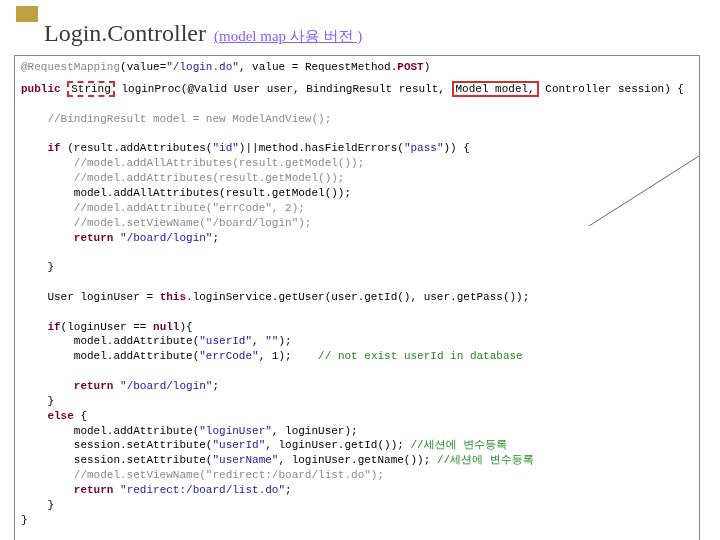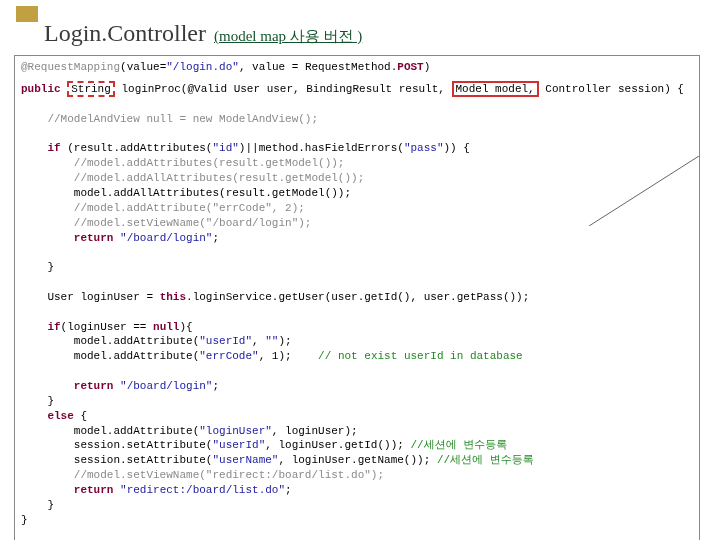--- a/index.html
+++ b/index.html
@@ -29,21 +29,21 @@
     .title {
       font-family: Georgia, "Times New Roman", serif;
       font-size: 24px;
       color: #3a3a3a;
       margin-left: 30px;
       margin-right: 8px;
     }
     .subtitle {
       font-family: Georgia, "Times New Roman", serif;
       font-size: 15px;
-      color: #14532d;
+      color: #8b5cf6;
       text-decoration: underline;
     }
     .code-box {
       margin: 2px 20px 0 14px;
       border: 1px solid #888;
       background: #fff;
       padding: 4px 6px 6px 6px;
       height: 494px;
       position: relative;
       line-height: 1.35;
@@ -80,27 +80,27 @@
   <span class="subtitle">(model  map 사용 버전 )</span>
 </div>
 
 <div class="code-box">
 
   <div class="code-line"><span class="ann">@RequestMapping</span><span>(value=</span><span class="str">"/login.do"</span><span>, value = RequestMethod.</span><span class="kw">POST</span><span>)</span></div>
 
   <div class="code-line"><span class="kw">public</span> <span class="box-red dashed">String</span> <span>loginProc(@Valid User user, BindingResult result,</span> <span class="box-red">Model model,</span><span> Controller session) {</span></div>
 
   <div class="code-line">    </div>
-  <div class="code-line cmk">    //ModelAndView null = new ModelAndView();</div>
+  <div class="code-line cmk">    //BindingResult model = new ModelAndView();</div>
   <div class="code-line">    </div>
 
   <div class="code-line"><span>    </span><span class="kw">if</span><span> (result.addAttributes(</span><span class="str">"id"</span><span>)||method.hasFieldErrors(</span><span class="str">"pass"</span><span>)) {</span></div>
 
+  <div class="code-line cmk">        //model.addAllAttributes(result.getModel());</div>
   <div class="code-line cmk">        //model.addAttributes(result.getModel());</div>
-  <div class="code-line cmk">        //model.addAllAttributes(result.getModel());</div>
   <div class="code-line">        model.addAllAttributes(result.getModel());</div>
   <div class="code-line"><span>        </span><span class="cmk">//model.addAttribute("errCode", 2);</span></div>
   <div class="code-line cmk">        //model.setViewName("/board/login");</div>
 
   <div class="code-line"><span>        </span><span class="kw">return</span><span> </span><span class="str">"/board/login"</span><span>;</span></div>
 
   <div class="code-line">    </div>
   <div class="code-line">    }</div>
   <div class="code-line">    </div>
 

